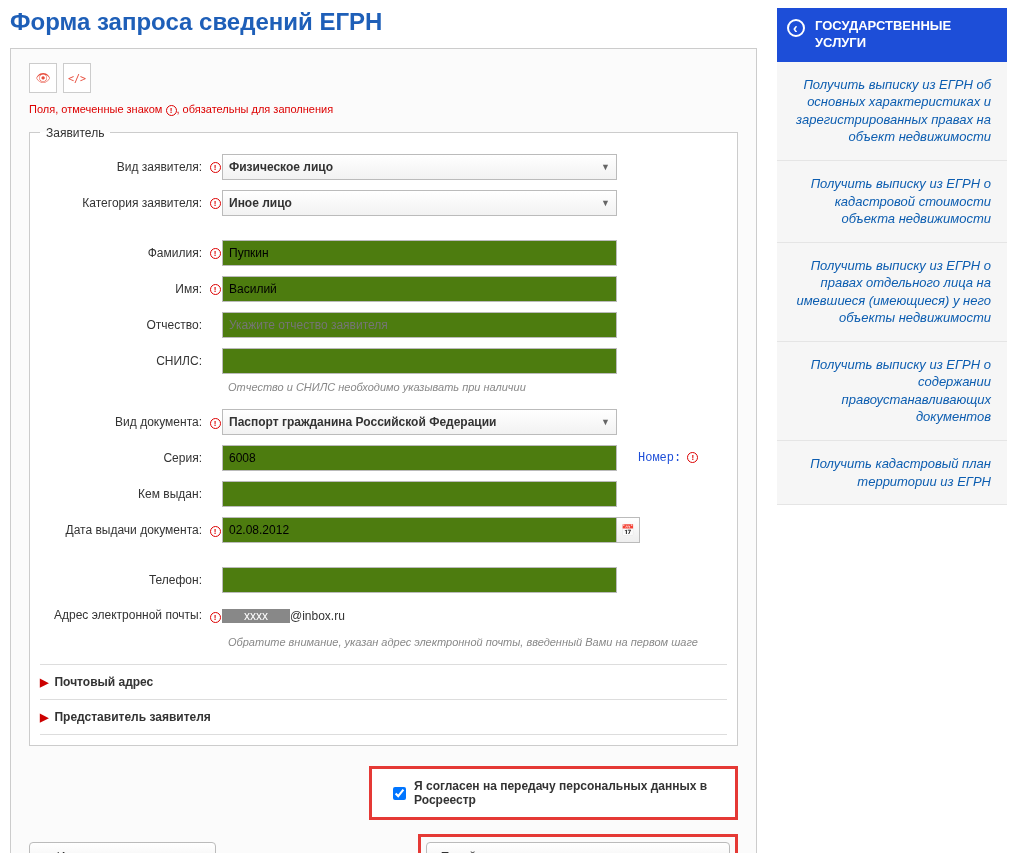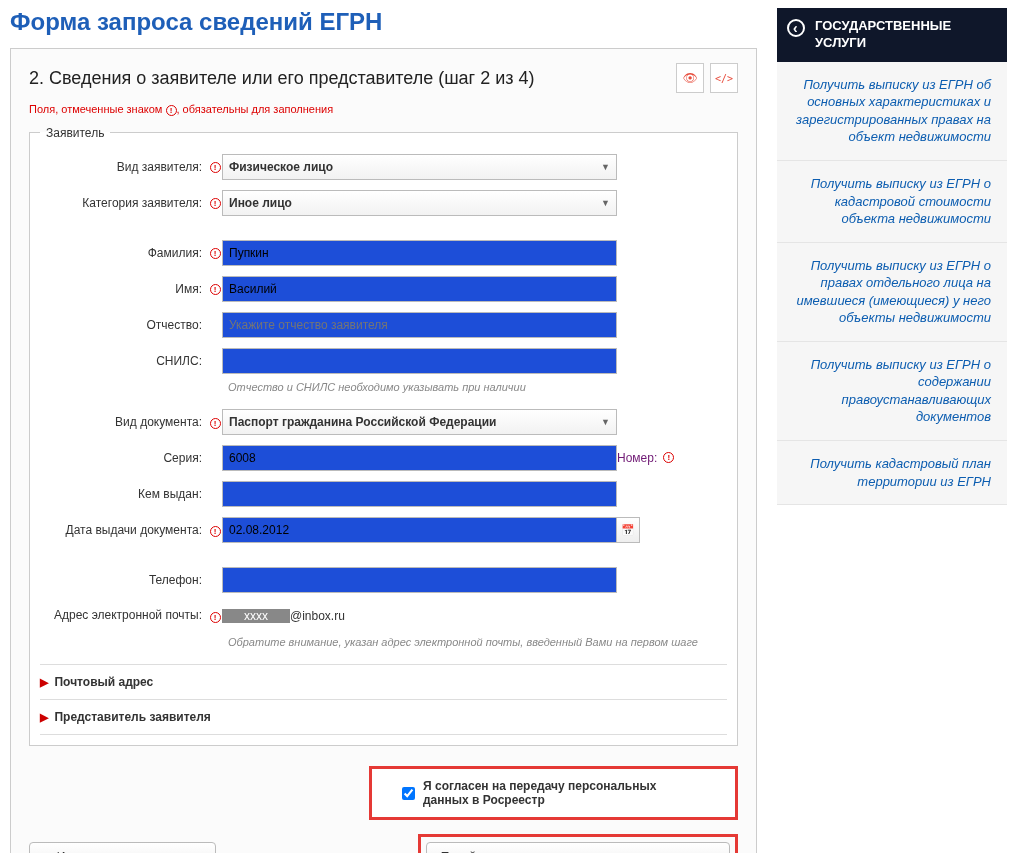--- a/index.html
+++ b/index.html
@@ -15,58 +15,57 @@
 .ico-eye { color: #e74c3c; }
 .ico-code { color: #e74c3c; font-family: monospace; font-size: 10px; }
 .required-note { color: #d00; font-size: 11px; margin-bottom: 10px; }
 .req-mark { display: inline-block; width: 11px; height: 11px; border: 1px solid #d00; border-radius: 50%; color: #d00; font-size: 8px; text-align: center; line-height: 9px; font-weight: bold; vertical-align: middle; }
 fieldset { border: 1px solid #ccc; padding: 14px 10px 10px; margin-bottom: 12px; background: #fff; }
 legend { padding: 0 6px; color: #333; font-size: 12px; }
 .field-row { display: flex; align-items: center; margin-bottom: 10px; min-height: 26px; }
 .field-label { width: 168px; text-align: right; padding-right: 6px; font-size: 12px; color: #333; flex-shrink: 0; }
 .req { width: 14px; flex-shrink: 0; text-align: center; }
 .field-input { flex: 1; }
-input[type=text], .select-box { width: 100%; max-width: 395px; height: 26px; border: 1px solid #bbb; background: #1d4ed8; padding: 2px 6px; font-size: 12px; font-family: inherit; }
+input[type=text], .select-box { width: 100%; max-width: 395px; height: 26px; border: 1px solid #bbb; background: #4d7c0f; padding: 2px 6px; font-size: 12px; font-family: inherit; }
 .select-box { display: flex; justify-content: space-between; align-items: center; background: linear-gradient(#fff, #f2f2f2); cursor: pointer; font-weight: bold; }
 .select-arrow { font-size: 9px; color: #666; }
 .short { max-width: 60px; }
 .date-input { max-width: 92px; }
 .calendar-icon { display: inline-block; width: 24px; height: 26px; border: 1px solid #bbb; background: linear-gradient(#fff,#eee); vertical-align: middle; text-align: center; line-height: 24px; font-size: 11px; margin-left: -1px; }
-.inline-label { font-size: 12px; color: #701a75; margin: 0 6px 0 0; }
+.inline-label { font-size: 12px; color: #1d4ed8; margin: 0 6px 0 21px; font-family: Liberation Mono, monospace; }
 .hint { font-size: 11px; font-style: italic; color: #888; margin-left: 188px; margin-top: -4px; margin-bottom: 14px; line-height: 1.4; }
 .email-val { font-size: 12px; color: #333; }
 .email-blur { background: #888; color: #ffffff; padding: 0 22px; }
 .section-toggle { border-top: 1px solid #ddd; padding: 10px 0; font-size: 12px; font-weight: bold; color: #333; cursor: pointer; }
 .toggle-arrow { color: #c00; margin-right: 6px; font-size: 11px; }
-.consent-box { border: 3px solid #e53935; padding: 10px 30px; margin: 20px 0 14px 340px; display: flex; align-items: center; gap: 8px; font-size: 12px; font-weight: bold; background: #fff; }
+.consent-box { border: 3px solid #e53935; padding: 10px 21px; margin: 20px 0 14px 340px; display: flex; align-items: center; gap: 8px; font-size: 12px; font-weight: bold; background: #fff; }
 .buttons-row { display: flex; justify-content: space-between; align-items: center; margin-top: 12px; }
 .btn { border: 1px solid #bbb; background: linear-gradient(#fff,#eee); padding: 7px 14px; font-size: 12px; color: #333; cursor: pointer; border-radius: 4px; font-family: inherit; }
 .btn-box-hl { border: 3px solid #e53935; padding: 5px; }
 .btn .arr-l { color: #c00; font-weight: bold; margin-right: 6px; }
 .btn .arr-r { color: #c00; font-weight: bold; margin-left: 6px; }
 .sidebar { width: 230px; flex-shrink: 0; }
-.side-header { background: #0f172a; color: #fff; padding: 10px 12px 10px 38px; font-size: 13px; font-weight: bold; position: relative; line-height: 1.3; }
+.side-header { background: #1d4ed8; color: #fff; padding: 10px 12px 10px 38px; font-size: 13px; font-weight: bold; position: relative; line-height: 1.3; }
 .side-header-icon { position: absolute; left: 10px; top: 11px; width: 18px; height: 18px; border: 2px solid #fff; border-radius: 50%; }
 .side-header-icon::after { content: "‹"; color: #fff; font-size: 14px; position: absolute; left: 4px; top: -2px; }
 .side-list { list-style: none; text-align: right; }
 .side-list li { border-bottom: 1px solid #e5e5e5; padding: 14px 16px; background: #f6f6f6; }
 .side-list a { color: #0c5db0; font-style: italic; font-size: 13px; text-decoration: none; line-height: 1.35; display: block; }
 .side-list li.active a { color: #3a9a3a; }
 .spacer-row { height: 14px; }
 </style>
 </head>
 <body>
 
 <div class="page">
   <div class="main">
     <h1 class="page-title">Форма запроса сведений ЕГРН</h1>
 
     <div class="form-container">
       <div class="step-header">
-        <div class="step-title">2. Сведения о заявителе или его представителе (шаг 2 из 4)</div>
         <div class="step-icons">
           <div class="step-icon">
               <span class="ico-eye">👁</span>
             </div>
           <div class="step-icon">
               <span class="ico-code">&lt;/&gt;</span>
             </div>
         </div>
       </div>
 

